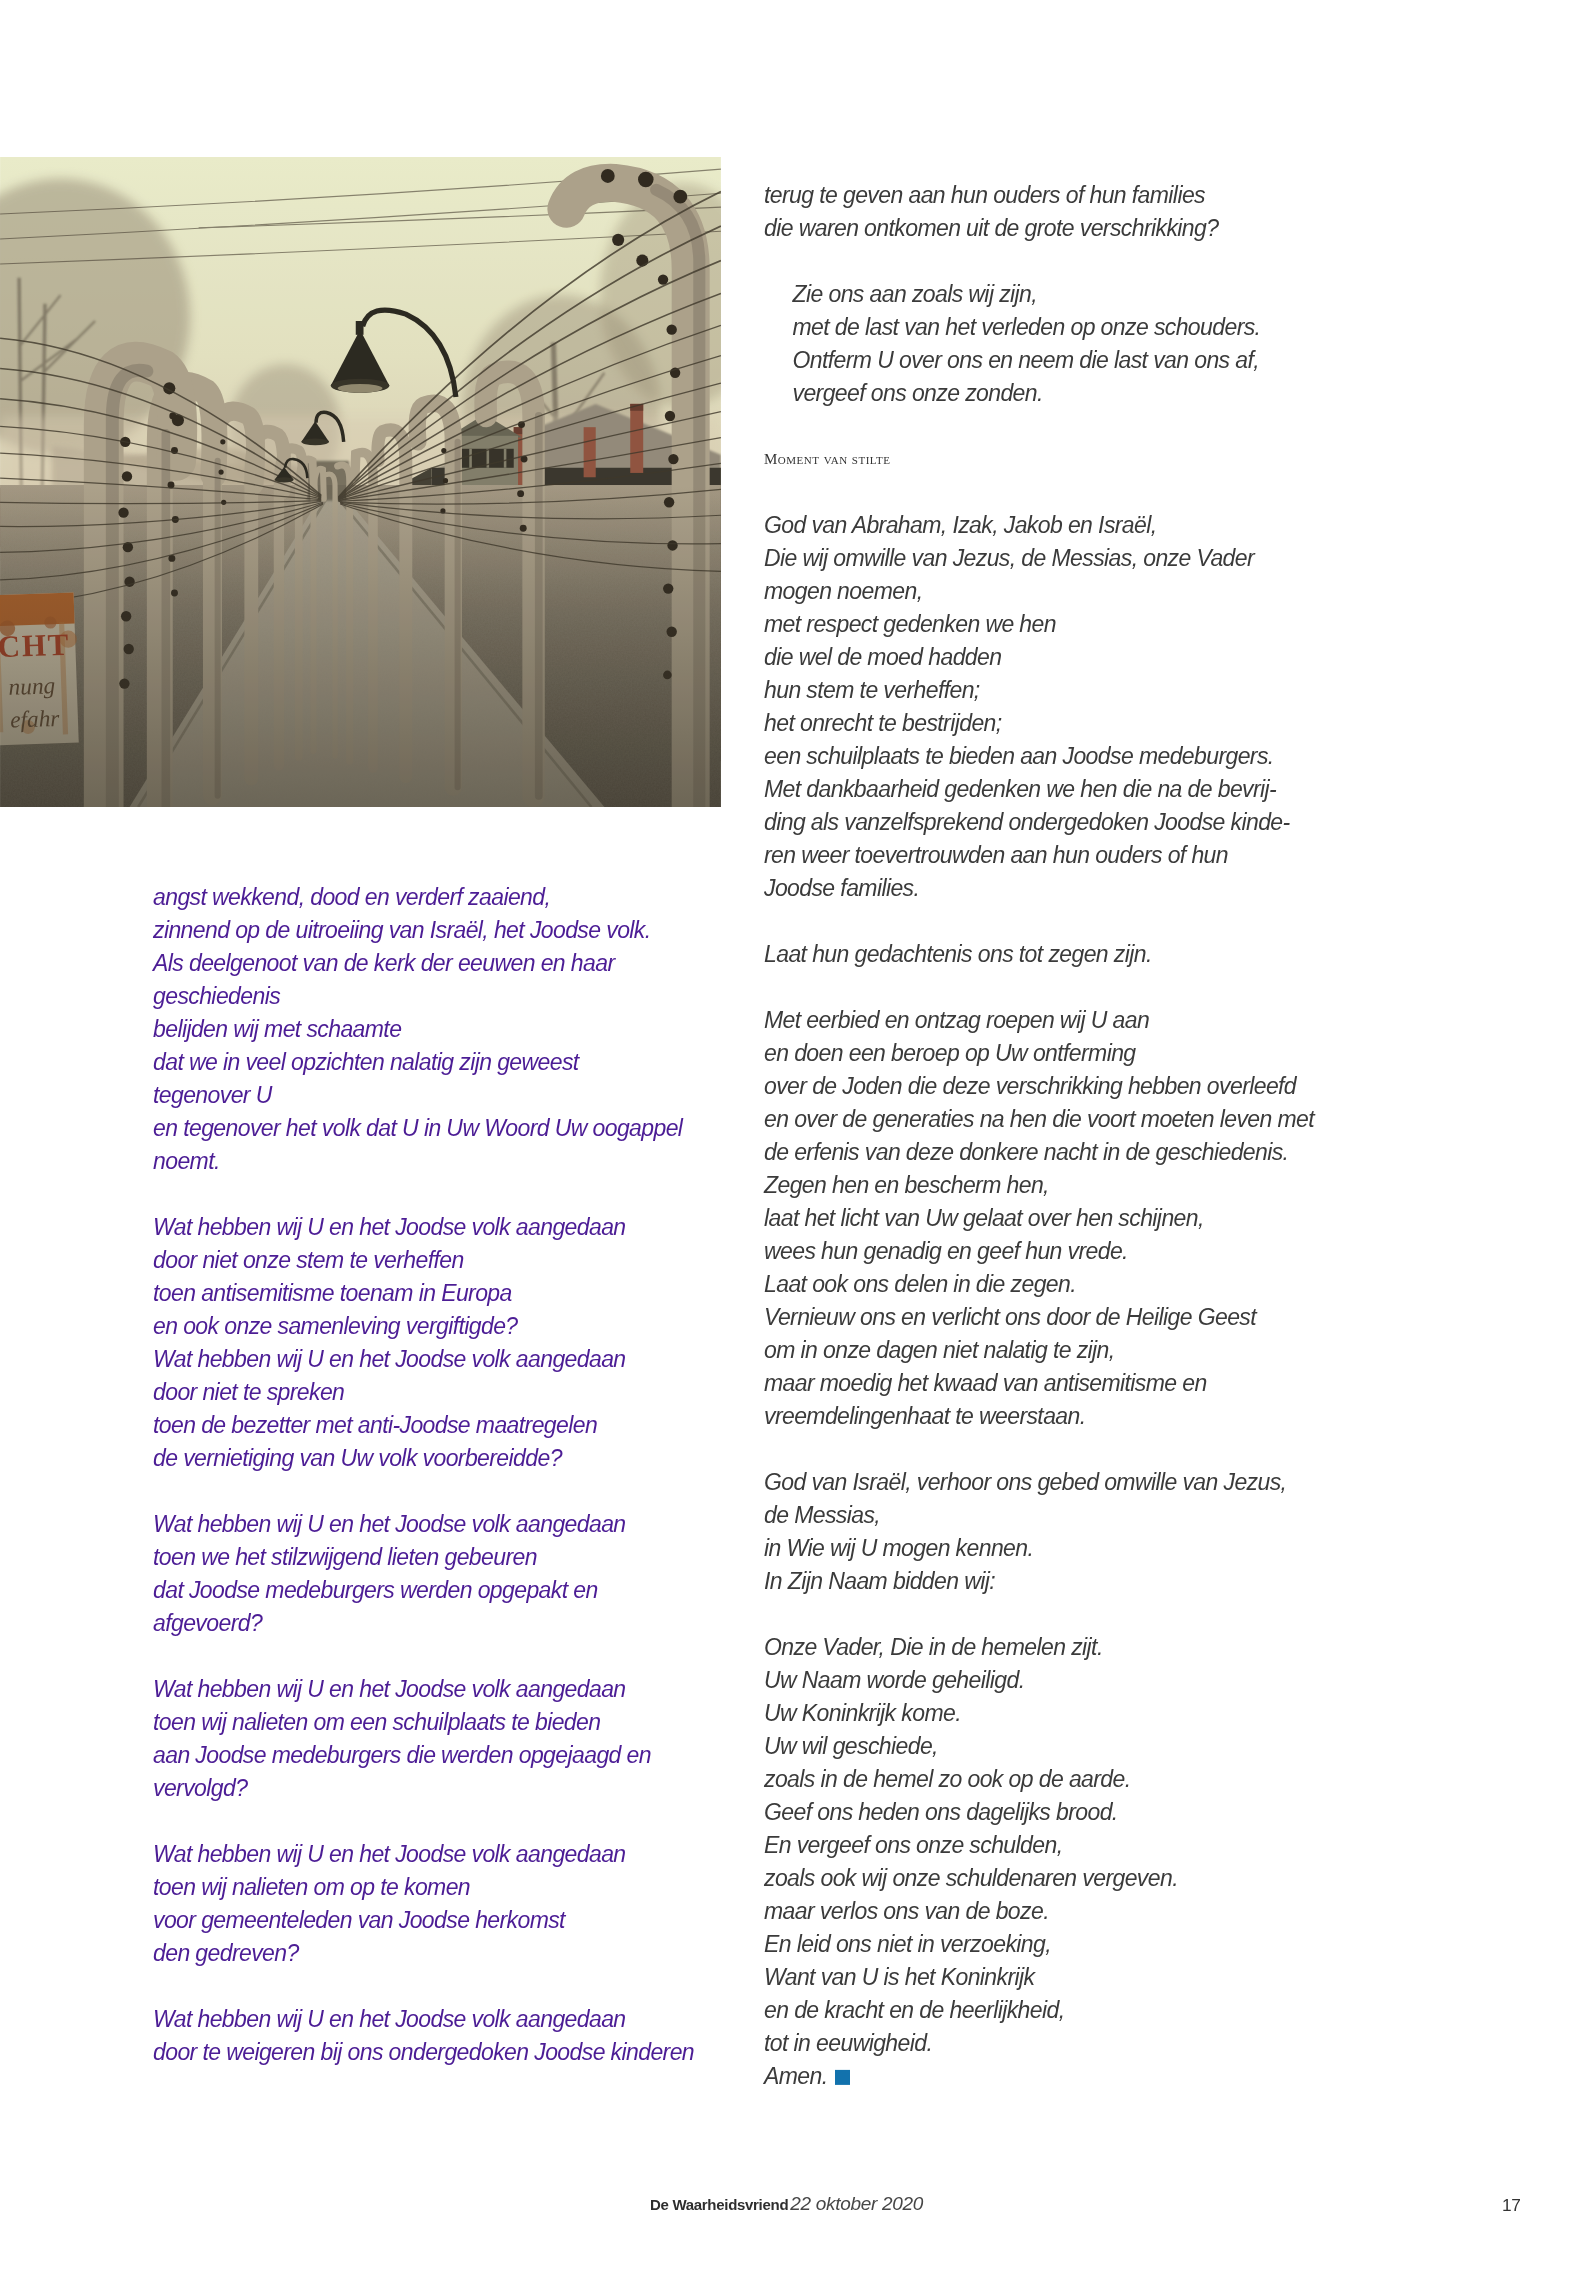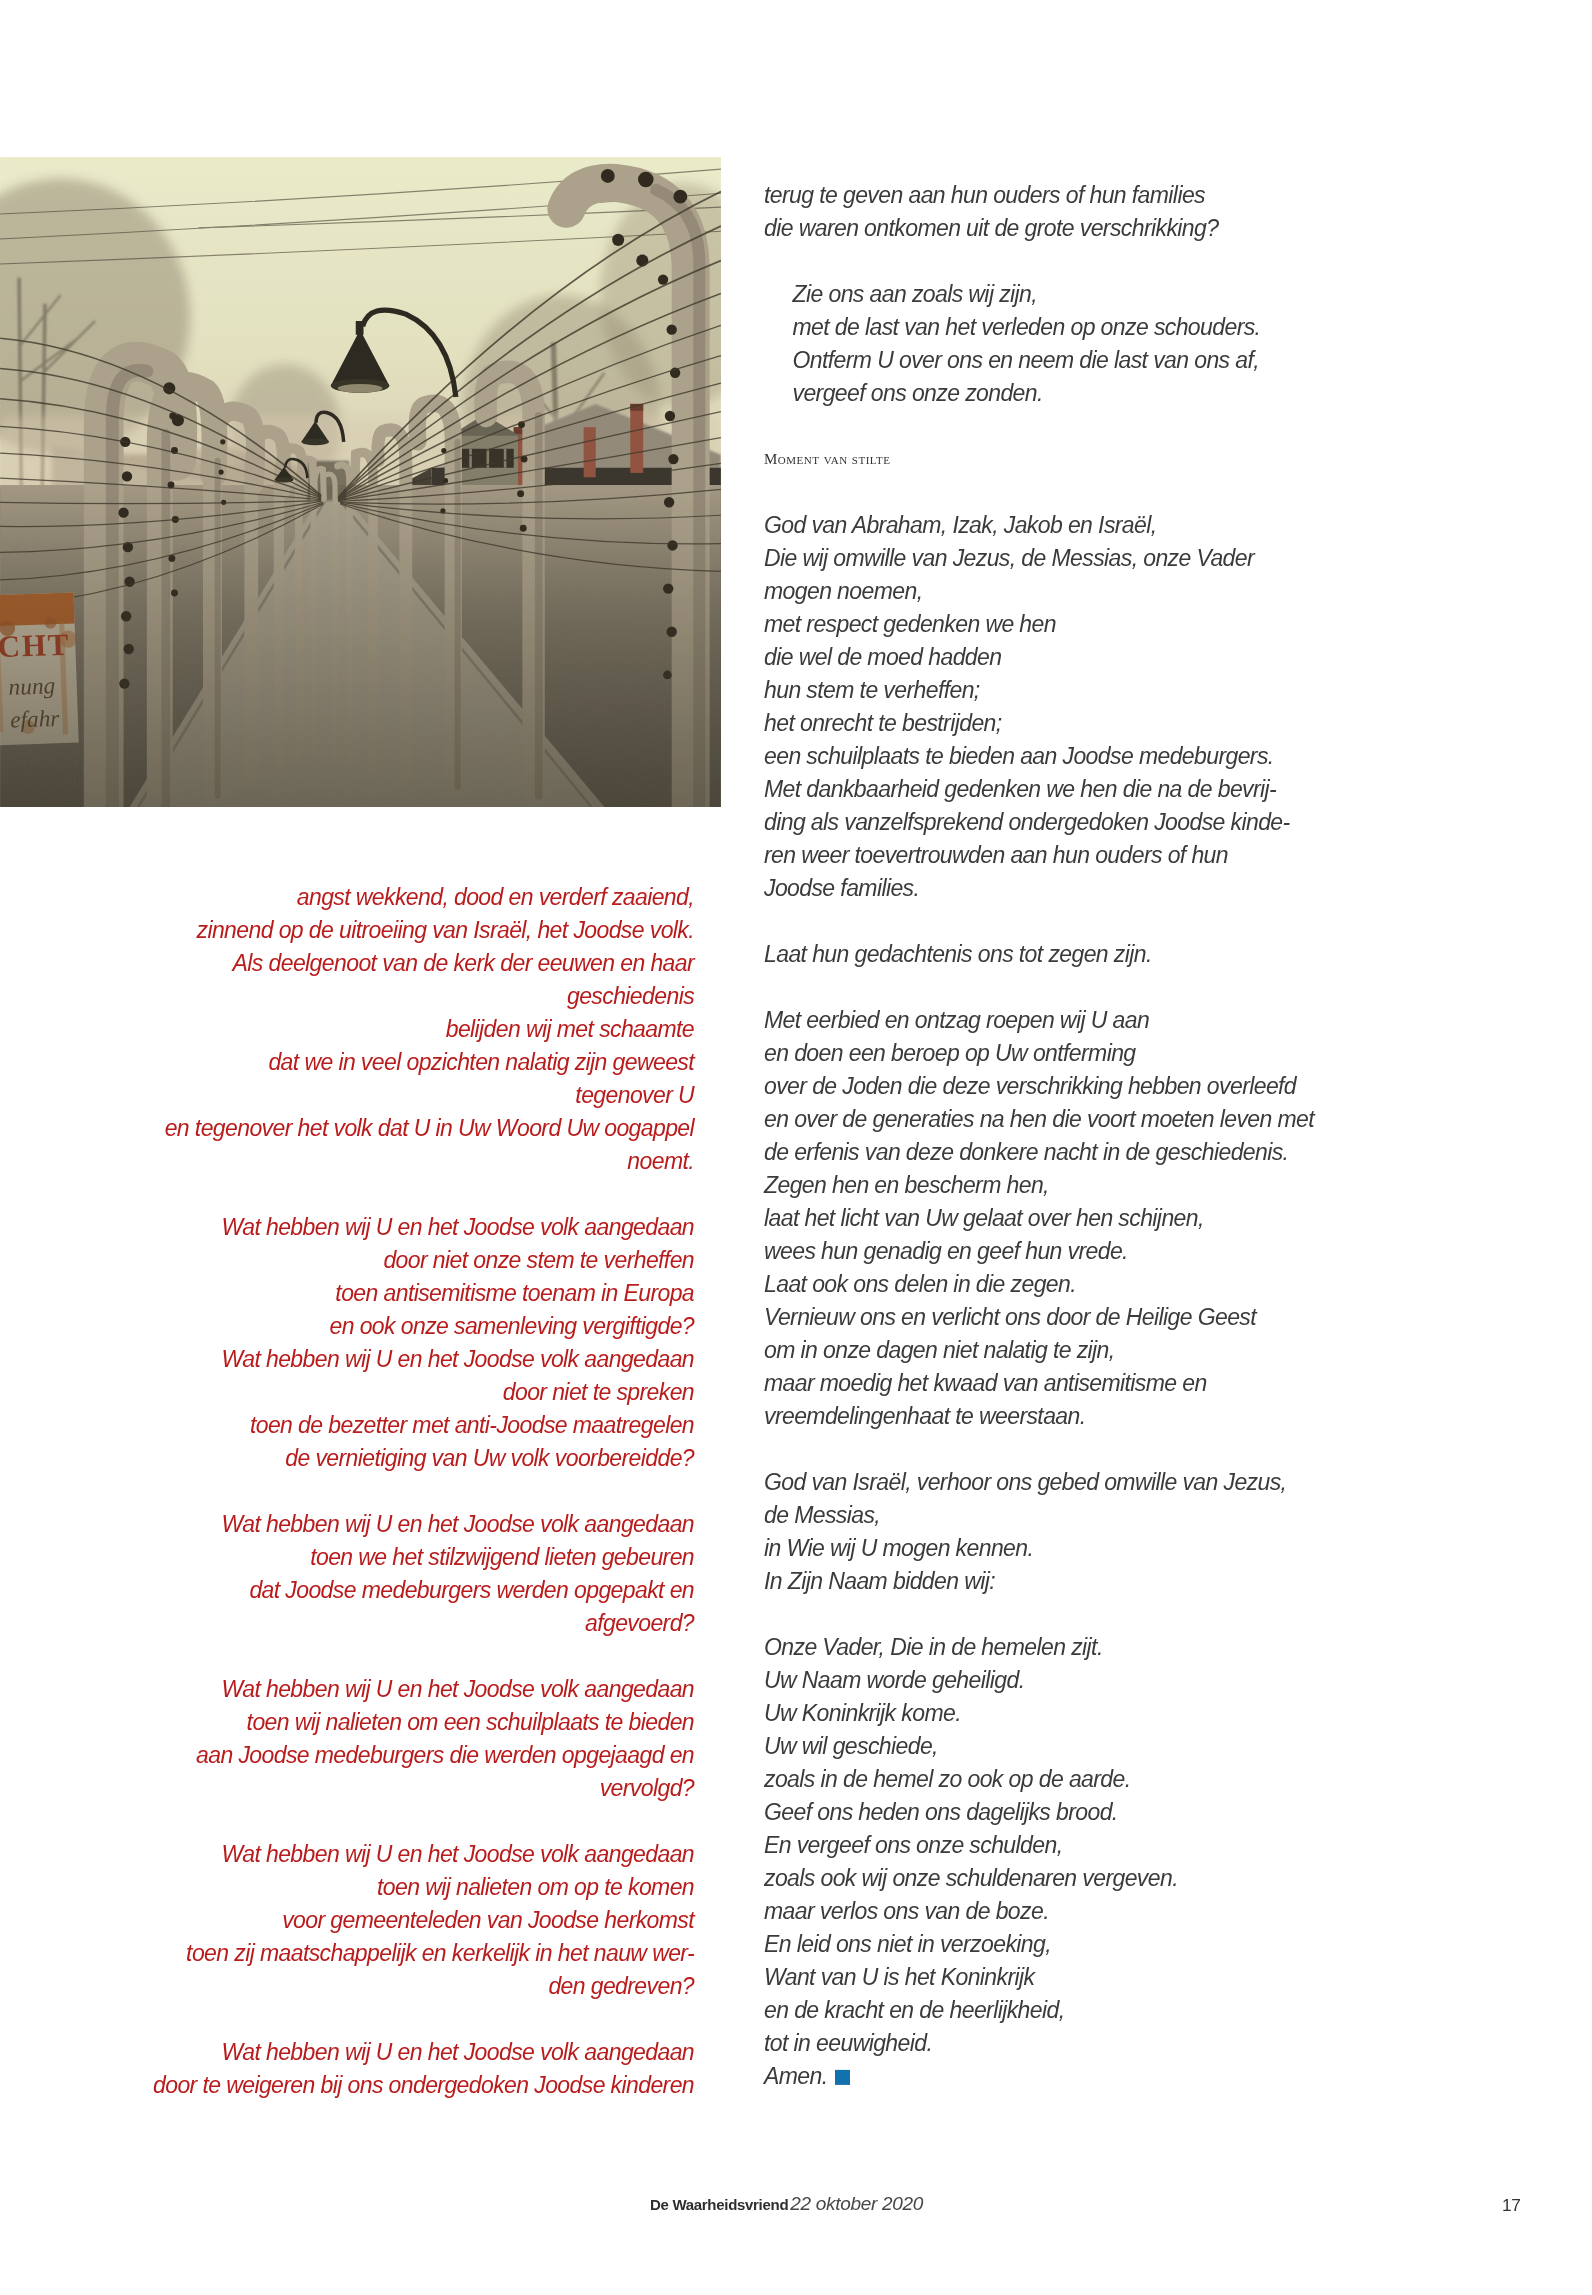--- a/index.html
+++ b/index.html
@@ -292,21 +292,21 @@
         <text x="40" y="578" font-family="Liberation Serif, serif" font-weight="bold" font-size="36" fill="#9c3016" text-anchor="middle" letter-spacing="2">CHT</text>
         <text x="36" y="622" font-family="Liberation Serif, serif" font-style="italic" font-size="27" fill="#4f3823" text-anchor="middle">nung</text>
         <text x="38" y="660" font-family="Liberation Serif, serif" font-style="italic" font-size="27" fill="#4f3823" text-anchor="middle">efahr</text>
       </g>
 
       <rect x="0" y="380" width="835" height="373" fill="url(#bottomShade)"></rect>
       <rect x="0" y="0" width="835" height="753" fill="#e8e4c2" opacity="0.07"></rect>
     </svg>
   </div>
 
-  <div class="col col-left" id="col-left" style="color: #b91c1c; text-align: right;">
+  <div class="col col-left" id="col-left" style="color: #4c1d95;">
       <div class="seg p">
         <div class="line">angst wekkend, dood en verderf zaaiend,</div>
         <div class="line">zinnend op de uitroeiing van Israël, het Joodse volk.</div>
         <div class="line">Als deelgenoot van de kerk der eeuwen en haar</div>
         <div class="line">geschiedenis</div>
         <div class="line">belijden wij met schaamte</div>
         <div class="line">dat we in veel opzichten nalatig zijn geweest</div>
         <div class="line">tegenover U</div>
         <div class="line">en tegenover het volk dat U in Uw Woord Uw oogappel</div>
         <div class="line">noemt.</div>
@@ -330,21 +330,20 @@
       <div class="seg p">
         <div class="line">Wat hebben wij U en het Joodse volk aangedaan</div>
         <div class="line">toen wij nalieten om een schuilplaats te bieden</div>
         <div class="line">aan Joodse medeburgers die werden opgejaagd en</div>
         <div class="line">vervolgd?</div>
       </div>
       <div class="seg p">
         <div class="line">Wat hebben wij U en het Joodse volk aangedaan</div>
         <div class="line">toen wij nalieten om op te komen</div>
         <div class="line">voor gemeenteleden van Joodse herkomst</div>
-        <div class="line">toen zij maatschappelijk en kerkelijk in het nauw wer-</div>
         <div class="line">den gedreven?</div>
       </div>
       <div class="seg p">
         <div class="line">Wat hebben wij U en het Joodse volk aangedaan</div>
         <div class="line">door te weigeren bij ons ondergedoken Joodse kinderen</div>
       </div>
     </div>
   <div class="col col-right" id="col-right" style="color: rgb(59, 59, 59);">
       <div class="seg p">
         <div class="line">terug te geven aan hun ouders of hun families</div>

